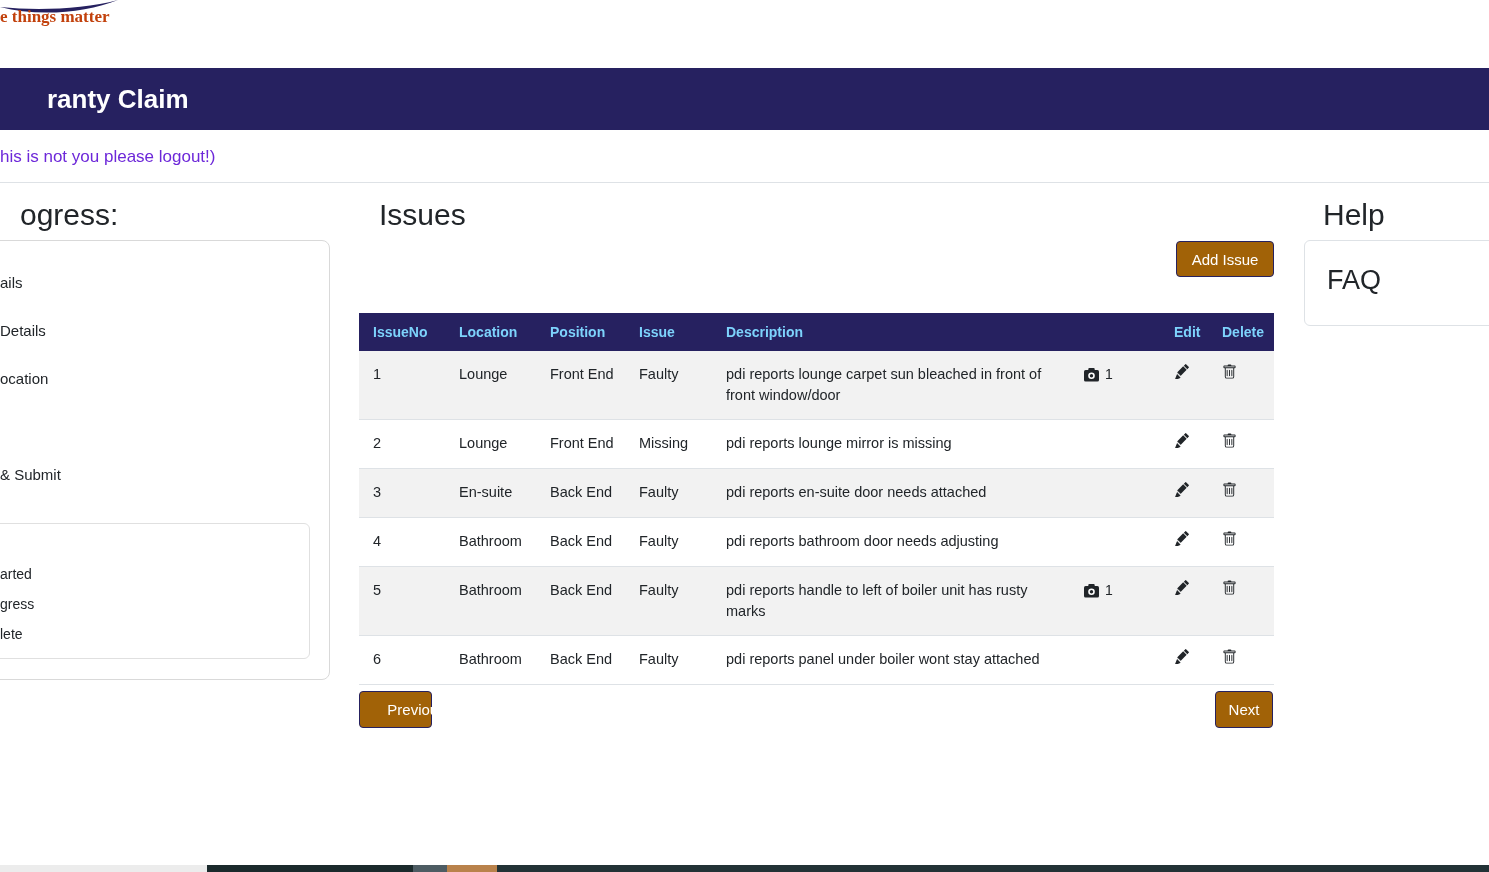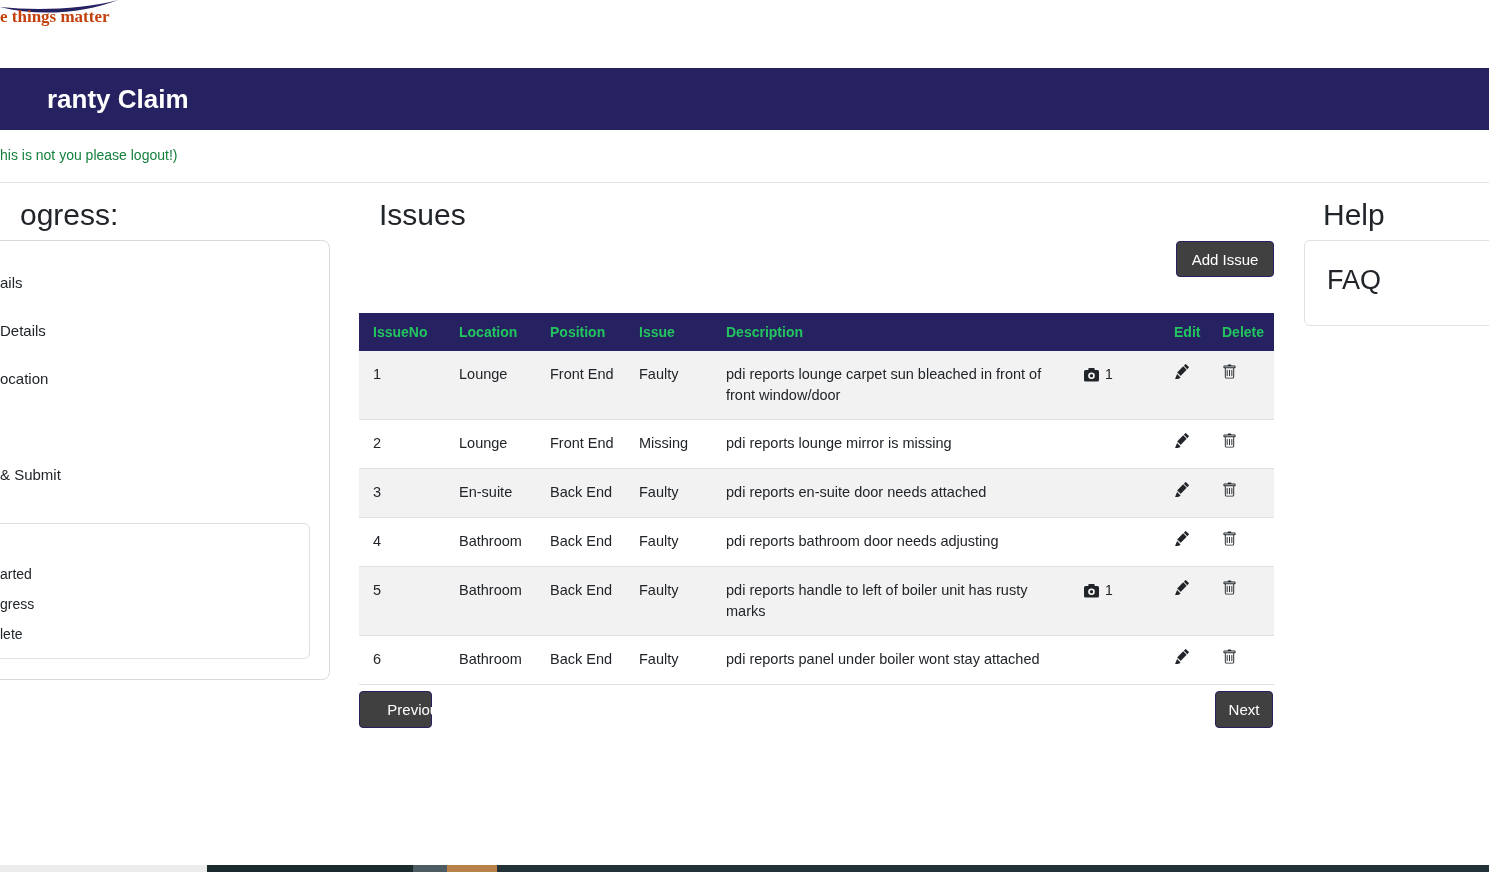--- a/index.html
+++ b/index.html
@@ -8,42 +8,42 @@
     font-family:"Liberation Sans",sans-serif;color:#212529;
   }
   
   .swoosh{position:absolute;left:0;top:0;width:130px;height:16px;}
   .tagline{position:absolute;left:0;top:7px;font-family:"Liberation Serif",serif;
     font-weight:bold;font-size:17px;color:#c2410c;white-space:nowrap;}
   
   .navbar{position:absolute;left:0;top:68px;width:100%;height:62px;background:#262160;}
   .navbar .title{position:absolute;left:0;top:0;height:62px;line-height:62px;
     color:#ffffff;font-size:26px;font-weight:bold;white-space:nowrap;padding-left:47px;}
-  .logout-note{position:absolute;left:0;top:147px;font-size:14px;color:#15803d;white-space:nowrap;}
+  .logout-note{position:absolute;left:0;top:147px;font-size:17px;color:#6d28d9;white-space:nowrap;}
   .top-divider{position:absolute;left:0;top:182px;width:100%;height:0;border-top:1px solid #dee2e6;}
   
   .h2{position:absolute;font-size:30px;font-weight:400;color:#212529;white-space:nowrap;padding-left:20px;}
   
   .progress-card{position:absolute;left:-40px;top:240px;width:368px;height:438px;
     border:1px solid #d9d9d9;border-radius:8px;background:#fff;}
   .step{position:absolute;left:0;font-size:15px;color:#212529;white-space:nowrap;cursor:pointer;}
   .legend-card{position:absolute;left:-40px;top:523px;width:348px;height:134px;
     border:1px solid #e0e0e0;border-radius:6px;background:#fff;}
   .legend-item{position:absolute;left:0;font-size:14px;color:#212529;white-space:nowrap;}
   
-  .btn-navy{position:absolute;background:#404040;border:1px solid #262160;color:#fff;
+  .btn-navy{position:absolute;background:#a16207;border:1px solid #262160;color:#fff;
     border-radius:4px;font-size:15px;font-family:"Liberation Sans",sans-serif;
     display:flex;align-items:center;justify-content:center;cursor:pointer;box-sizing:border-box;}
   .btn-add{left:1176px;top:241px;width:98px;height:36px;}
   .btn-prev{left:359px;top:691px;width:73px;height:37px;padding-left:48px;}
   .btn-next{left:1215px;top:691px;width:58px;height:37px;}
   
   .issues-table{position:absolute;left:359px;top:313px;width:915px;border-collapse:collapse;
     table-layout:fixed;font-size:14.5px;color:#212529;}
-  .issues-table th{background:#262160;color:#22c55e;font-size:14px;font-weight:bold;
+  .issues-table th{background:#262160;color:#7dd3fc;font-size:14px;font-weight:bold;
     text-align:left;padding:11px 8px 11px 14px;white-space:nowrap;}
   .issues-table td{padding:13px 8px 13px 14px;vertical-align:top;line-height:21px;}
   .issues-table th:nth-child(7),.issues-table td:nth-child(7),
   .issues-table th:nth-child(8),.issues-table td:nth-child(8){padding-left:6px;}
   .issues-table tbody tr{border-bottom:1px solid #dee2e6;background:#ffffff;}
   .issues-table tbody tr:nth-child(odd){background:#f2f2f2;}
   .icon-btn{display:inline-block;cursor:pointer;line-height:0;}
   .photo-count{font-size:14px;vertical-align:3px;margin-left:5px;}
   
   .faq-card{position:absolute;left:1304px;top:240px;width:210px;height:84px;

